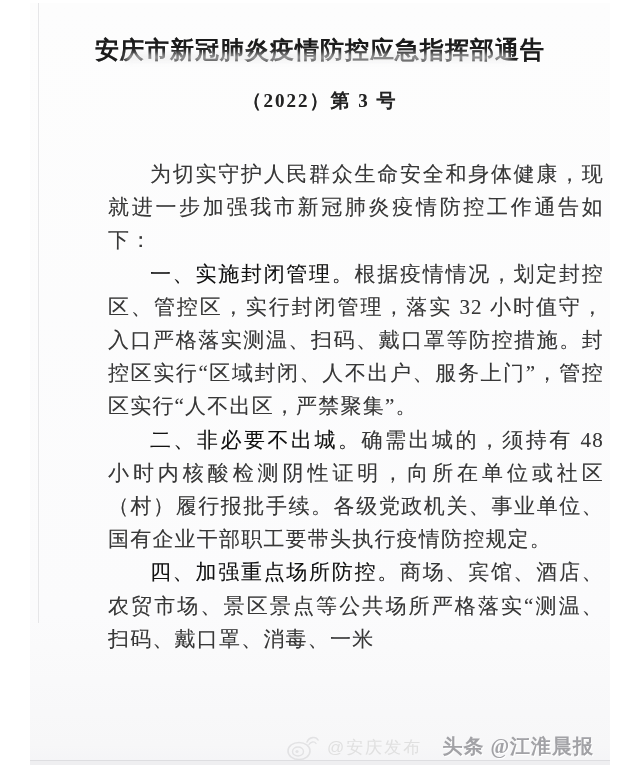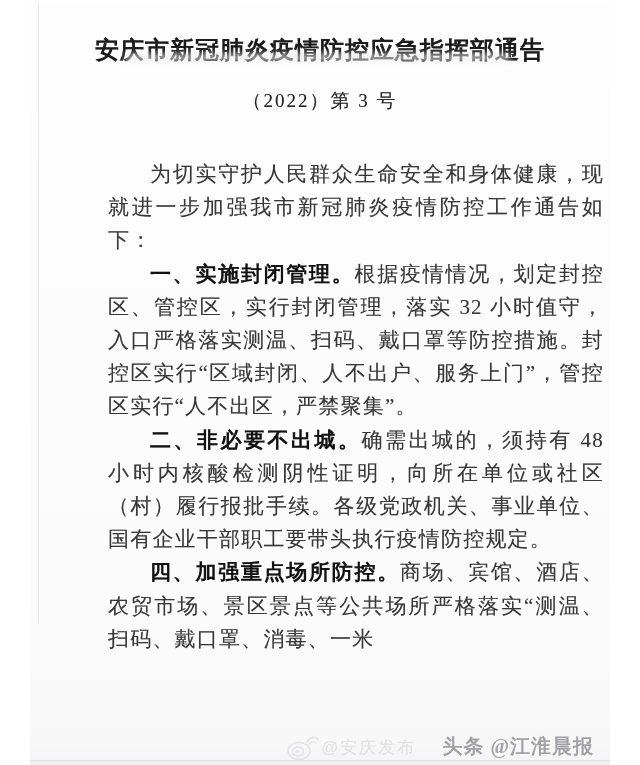--- a/index.html
+++ b/index.html
@@ -49,47 +49,49 @@
   .doc-number {
     position: absolute;
     top: 85px;
     left: 0;
     right: 0;
     text-align: center;
     font-size: 19px;
     letter-spacing: 2px;
     color: #232323;
     text-shadow: 0 0 0.5px rgba(0,0,0,0.3);
+    font-weight: bold;
   }
   .doc-body {
     position: absolute;
     top: 155px;
     left: 78px;
     width: 496px;
     font-size: 21px;
     line-height: 33.2px;
     letter-spacing: 1.2px;
     color: #383838;
     text-align: justify;
     text-shadow: 0 0 0.5px rgba(40,40,40,0.35);
   }
   .doc-body p {
     margin: 0;
     text-indent: 2em;
   }
   .section-lead {
-    font-weight: 700;
+    font-weight: 400;
     color: #121212;
   }
   .wm-center {
     position: absolute;
     left: 255px;
     bottom: 6px;
     display: flex;
     align-items: center;
+    gap: 6px;
     color: #e0e0e0;
     font-size: 17px;
     letter-spacing: 2px;
     font-family: "Liberation Sans", "DejaVu Sans", sans-serif;
   }
   .weibo-icon {
     width: 36px;
     height: 30px;
     opacity: 0.55;
   }

